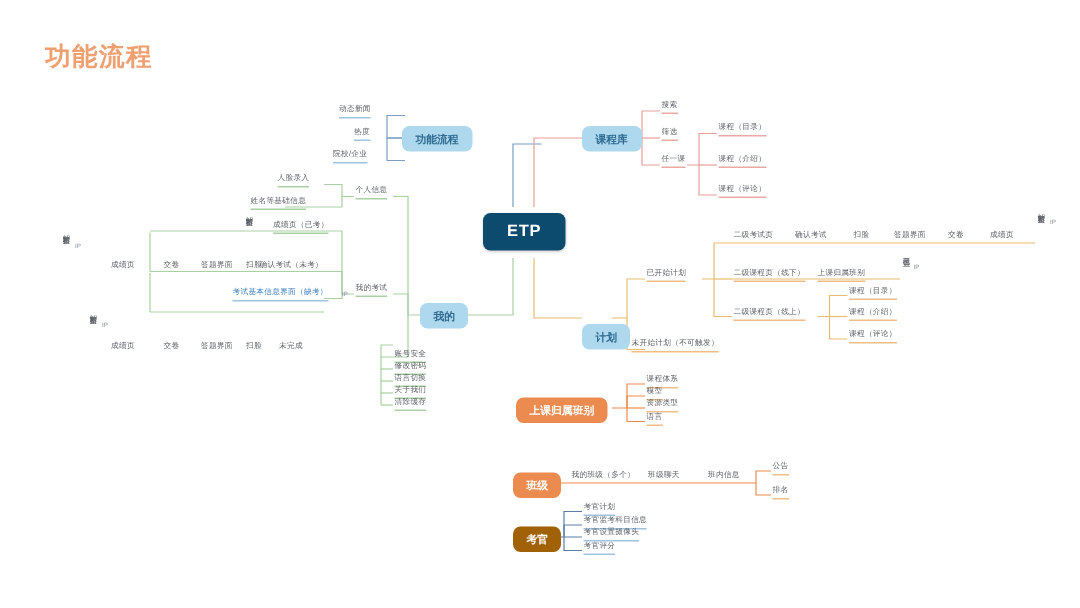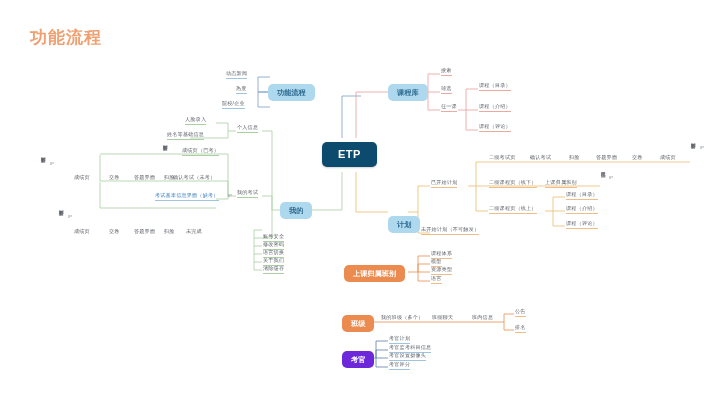--- a/index.html
+++ b/index.html
@@ -26,21 +26,21 @@
     box-shadow:0 1px 2px rgba(0,0,0,.18);
   }
 
   
   .pill{
     border-radius:5px;font-size:7.2px;font-weight:700;color:#ffffff;
     padding:5px 9px;text-align:center;
   }
   .pill.blue{background:#add8ee;color:#2f6a90;}
   .pill.orange{background:#ec8b4f;color:#ffffff;}
-  .pill.navy{background:#6d28d9;color:#ffffff;}
+  .pill.navy{background:#a16207;color:#ffffff;}
 
   
   .leaf{
     font-size:5.1px;color:#5a5f66;letter-spacing:.2px;
     padding-bottom:1.5px;
   }
   .leaf.blue{color:#3a7fbf;}
   .leaf.u-blue{border-bottom:.6px solid #9fc4e2;}
   .leaf.u-green{border-bottom:.6px solid #a9cfa2;}
   .leaf.u-orange{border-bottom:.6px solid #eebe86;}

